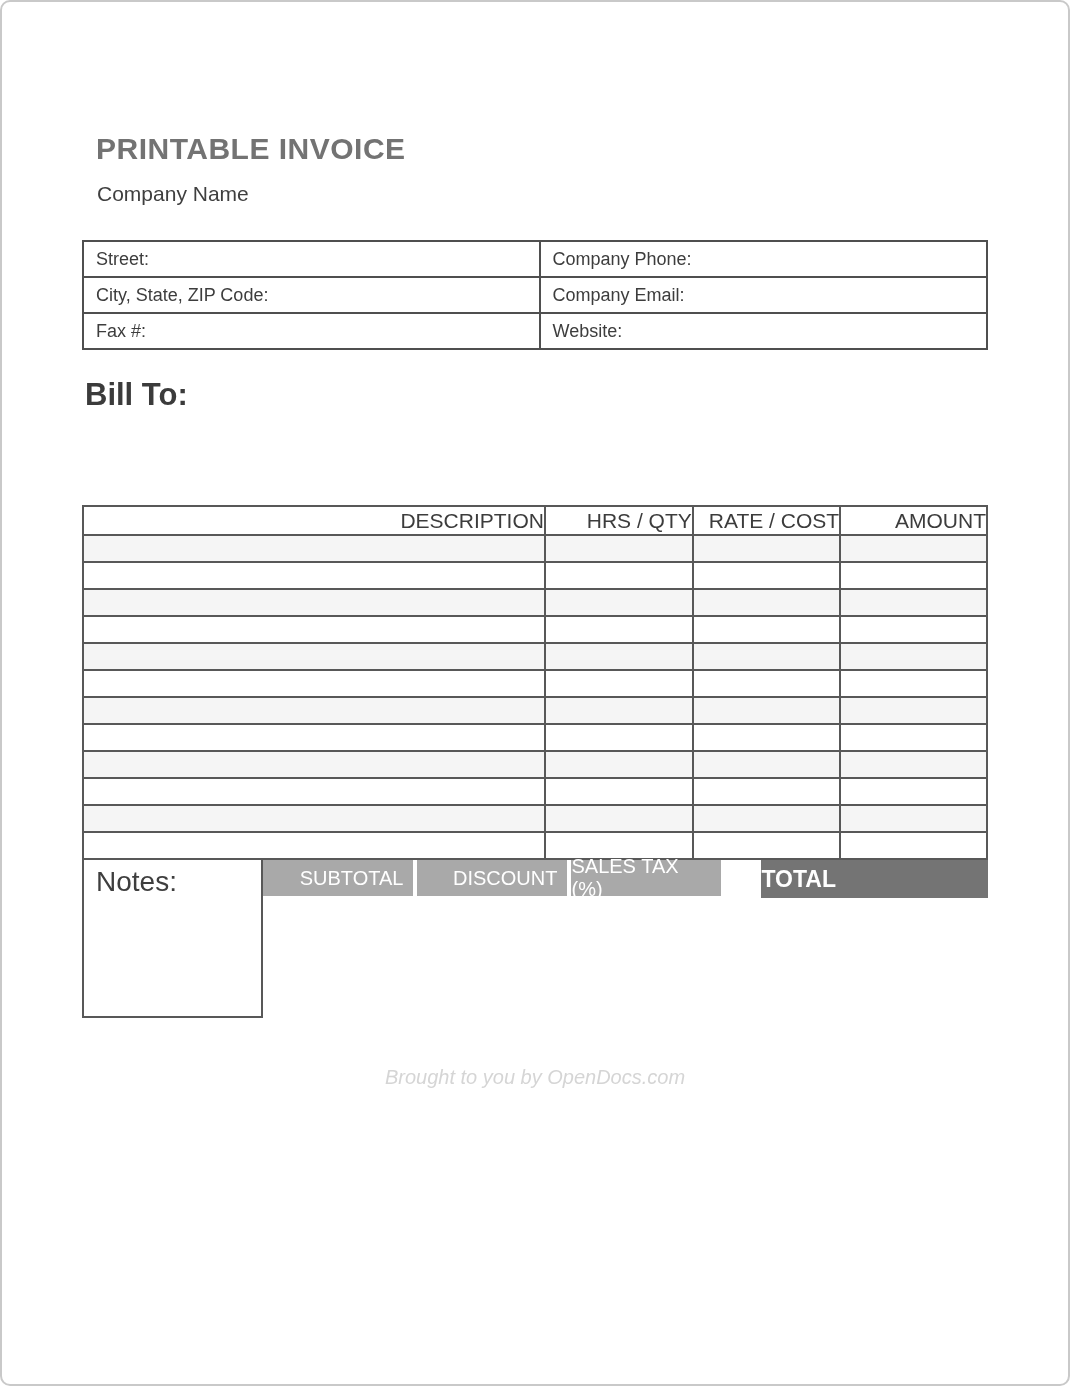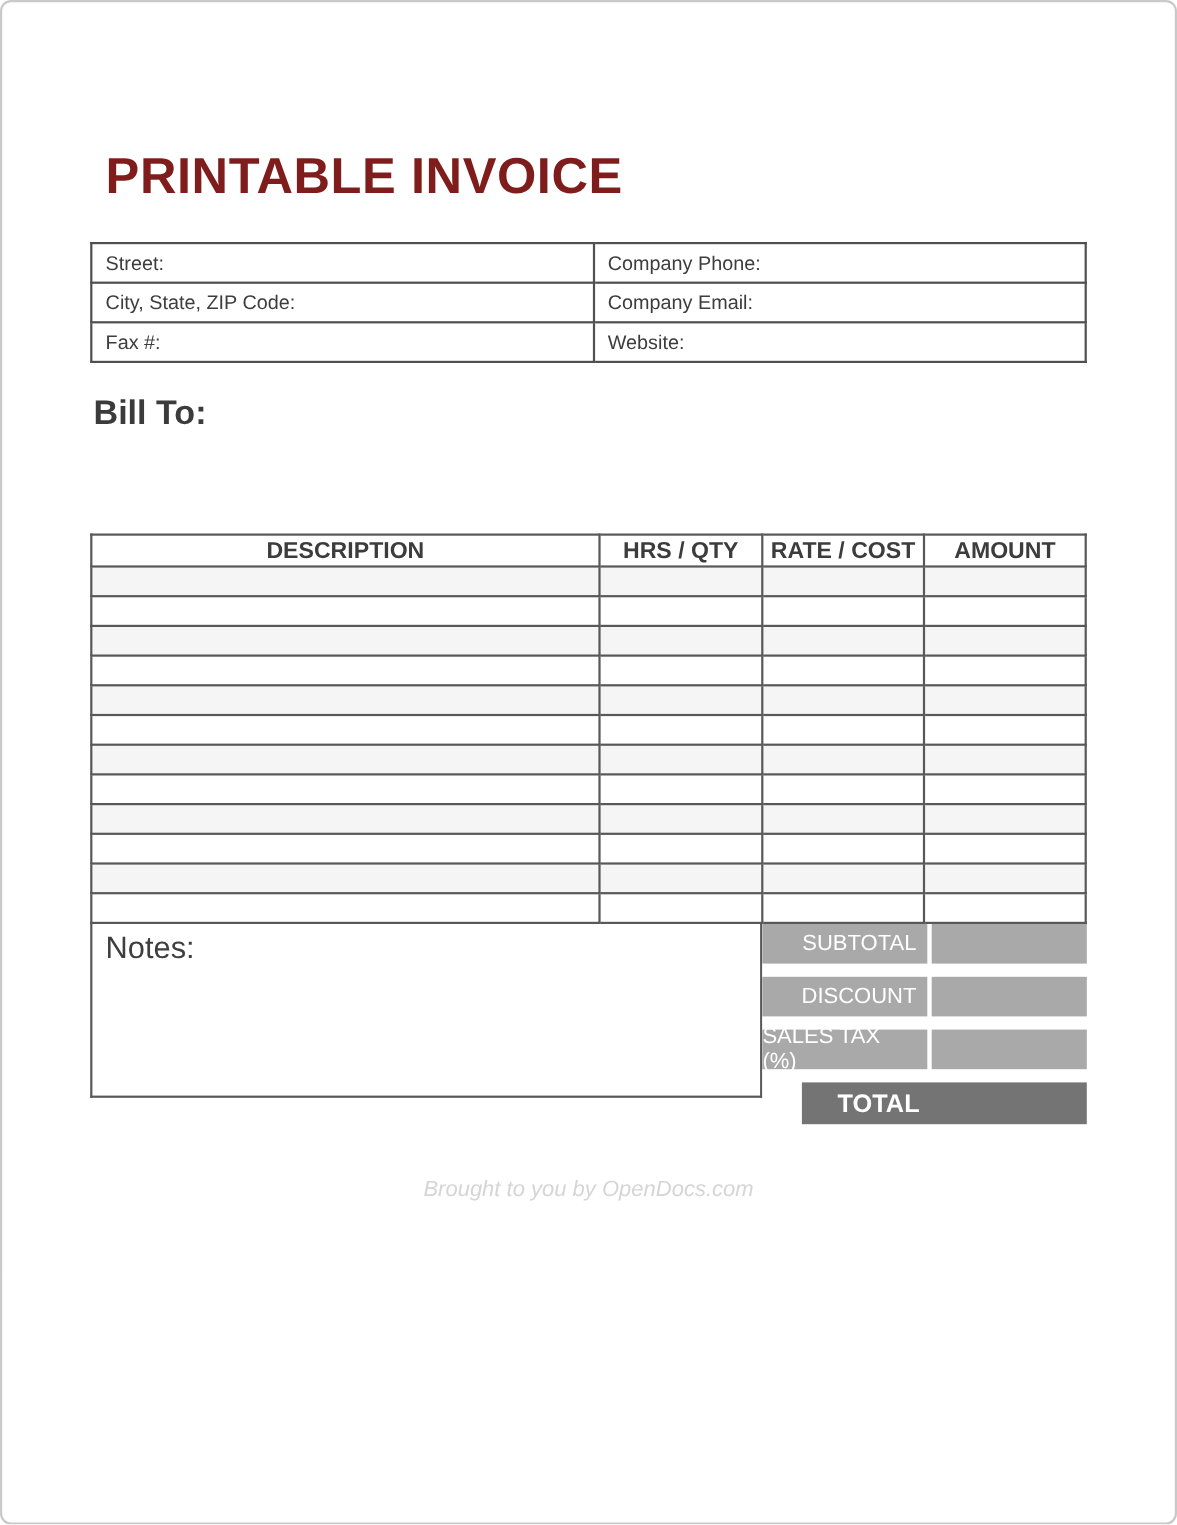--- a/index.html
+++ b/index.html
@@ -11,22 +11,22 @@
     background:#ffffff;
     border:2px solid #c9c9c9;
     border-radius:10px;
     overflow:hidden;
     position:relative;
   }
   .content { padding:0 80px; }
 
   .title {
     margin:130px 0 0 14px;
-    font-size:46px; font-weight:800;
-    color:#7f1d1d; letter-spacing:0.5px;
+    font-size:30px; font-weight:800;
+    color:#737373; letter-spacing:0.5px;
   }
   .company-name {
     margin:16px 0 0 15px;
     font-size:21px; color:#3f3f3f;
   }
 
   table.info-table {
     width:100%; border-collapse:collapse; table-layout:fixed;
     margin-top:34px;
     border-radius:29px;
@@ -44,22 +44,22 @@
     font-size:31px; font-weight:800; color:#3b3b3b;
   }
   table.bill-table { margin-top:25px; }
 
   table.items-table {
     width:100%; border-collapse:collapse; table-layout:fixed;
     margin-top:92px; empty-cells:show;
   }
   table.items-table th {
     border:2px solid #585858;
-    height:29px; text-align:center; vertical-align:middle;
-    font-size:21px; font-weight:700; color:#3c3c3c;
+    height:29px; text-align:right; vertical-align:middle;
+    font-size:21px; font-weight:400; color:#3c3c3c;
     background:#ffffff;
   }
   table.items-table td {
     border:2px solid #585858;
     height:27px;
   }
   table.items-table tbody tr:nth-child(odd) td { background:#f5f5f5; }
   table.items-table tbody tr:nth-child(even) td { background:#ffffff; }
   .col-desc  { width:51.1%; }
   .col-qty   { width:16.35%; }
@@ -67,21 +67,21 @@
   .col-amt   { width:16.25%; }
 
   .summary { display:flex; width:100%; }
   .notes-cell {
     width:67.45%; height:158px;
     border:2px solid #585858; border-top:none;
     padding:6px 12px;
     font-size:28px; color:#3e3e3e;
   }
   .totals-block {
-    flex:1; display:flex; flex-direction:column; gap:12px;
+    flex:1; display:flex; flex-direction:row; gap:0;
     background:#ffffff;
   }
   .t-row { display:flex; gap:4px; height:36px; }
   .t-label {
     width:150px; background:#a9a9a9; color:#ffffff;
     display:flex; align-items:center; justify-content:flex-end;
     padding-right:10px; font-size:20px;
   }
   .t-value { flex:1; background:#a9a9a9; }
   .t-total {
@@ -107,20 +107,21 @@
     font-size:20px; color:#d5d5d5;
   }
 </style>
 </head>
 <body>
 
 <div class="page">
   <div class="content">
 
     <h1 class="title">PRINTABLE INVOICE</h1>
+    <div class="company-name">Company Name</div>
 
     <table class="info-table">
       <tbody>
         <tr>
           <td class="left-col">Street:</td>
           <td>Company Phone:</td>
         </tr>
         <tr>
           <td class="left-col">City, State, ZIP Code:</td>
           <td>Company Email:</td>

